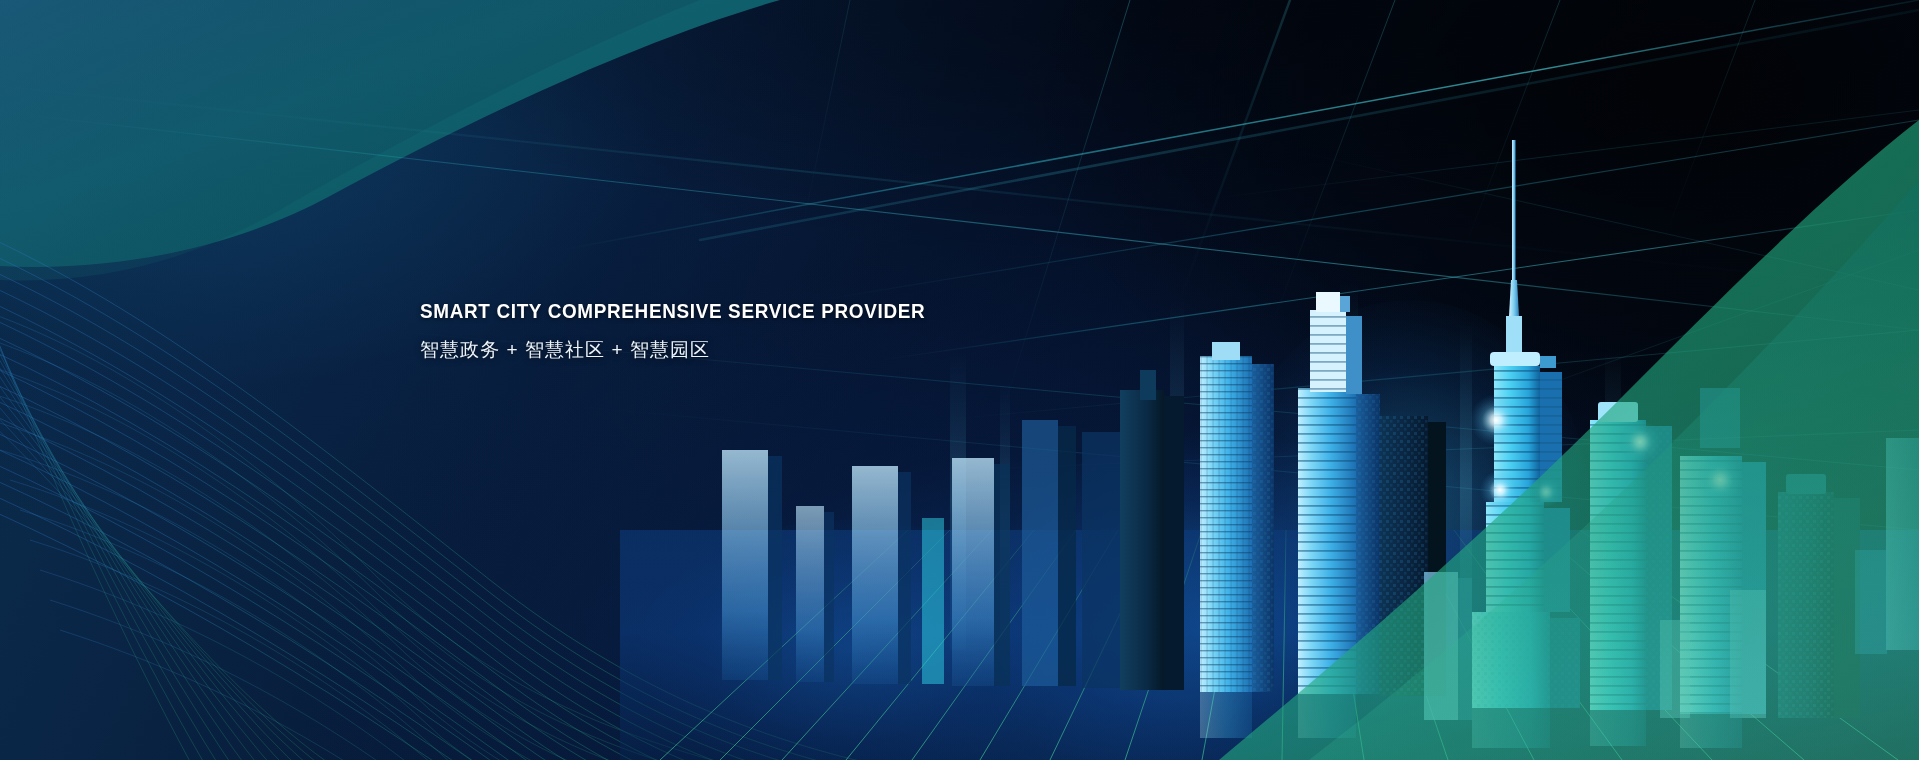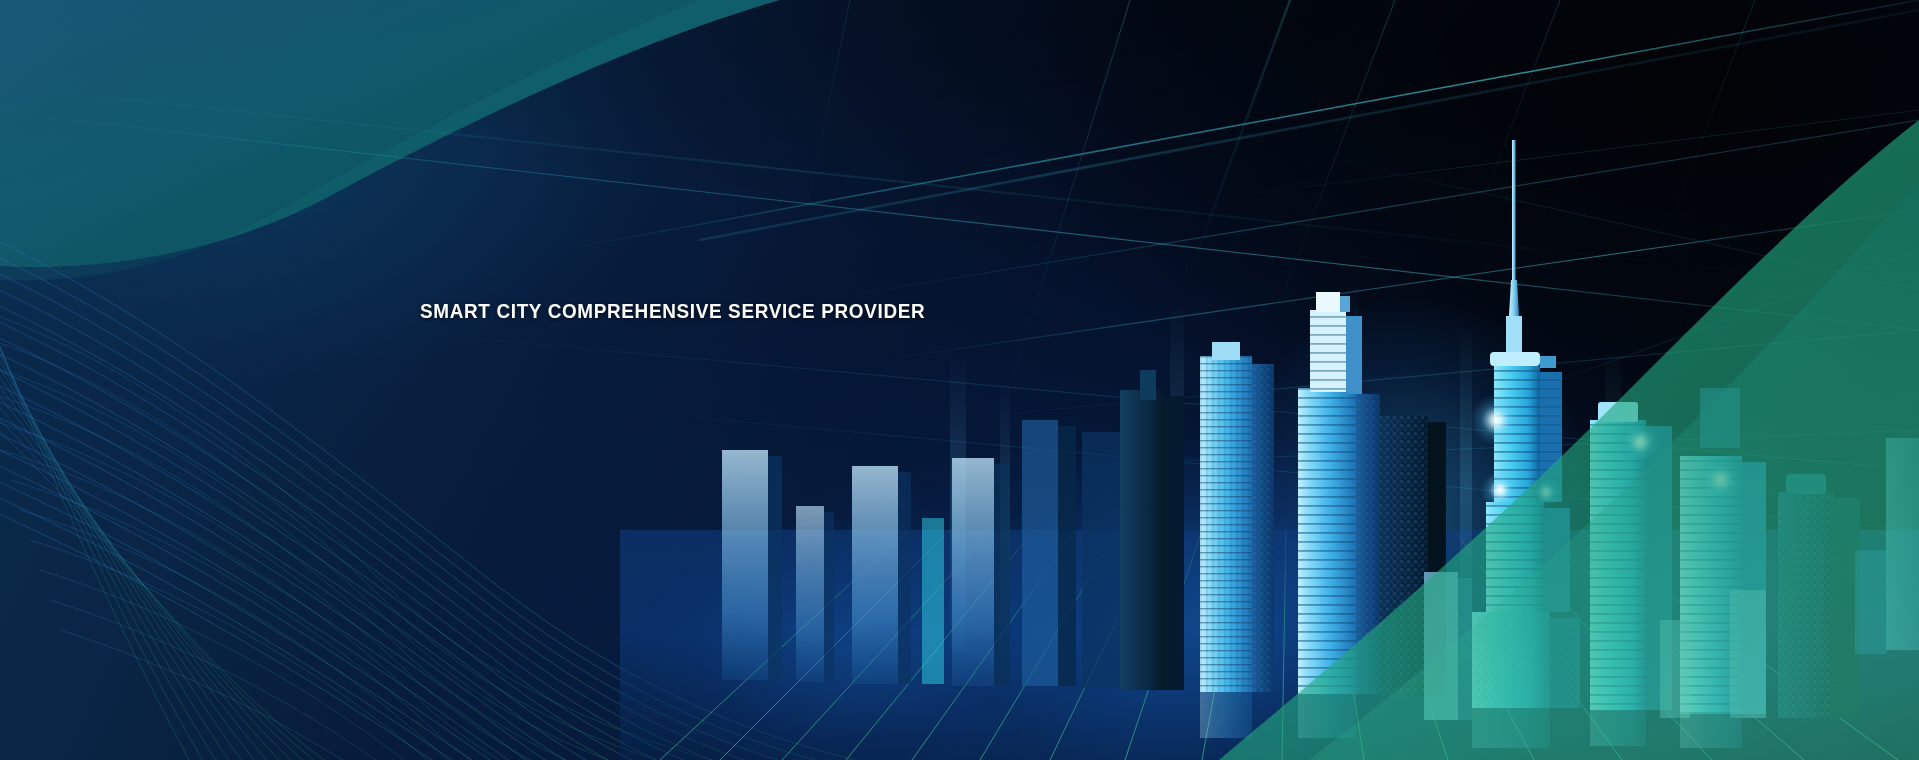--- a/index.html
+++ b/index.html
@@ -501,15 +501,16 @@
         <stop offset="0%" stop-color="#0f6e63" stop-opacity=".45"></stop>
         <stop offset="100%" stop-color="#36c79a" stop-opacity=".18"></stop>
       </linearGradient>
     </defs>
     <path d="M700,0 L700,640 L0,640 C120,540 260,420 400,280 C510,170 610,70 700,0 Z" fill="url(#gw)"></path>
     <path d="M700,60 L700,640 L90,640 C210,548 340,436 470,306 C560,216 640,130 700,60 Z" fill="url(#gw2)"></path>
   </svg>
 
   <div class="copy">
     <div class="eyebrow">SMART CITY COMPREHENSIVE SERVICE PROVIDER</div>
+    <div class="subline">智慧政务 + 智慧社区 + 智慧园区</div>
   </div>
 
 </div>
 
 </body></html>

